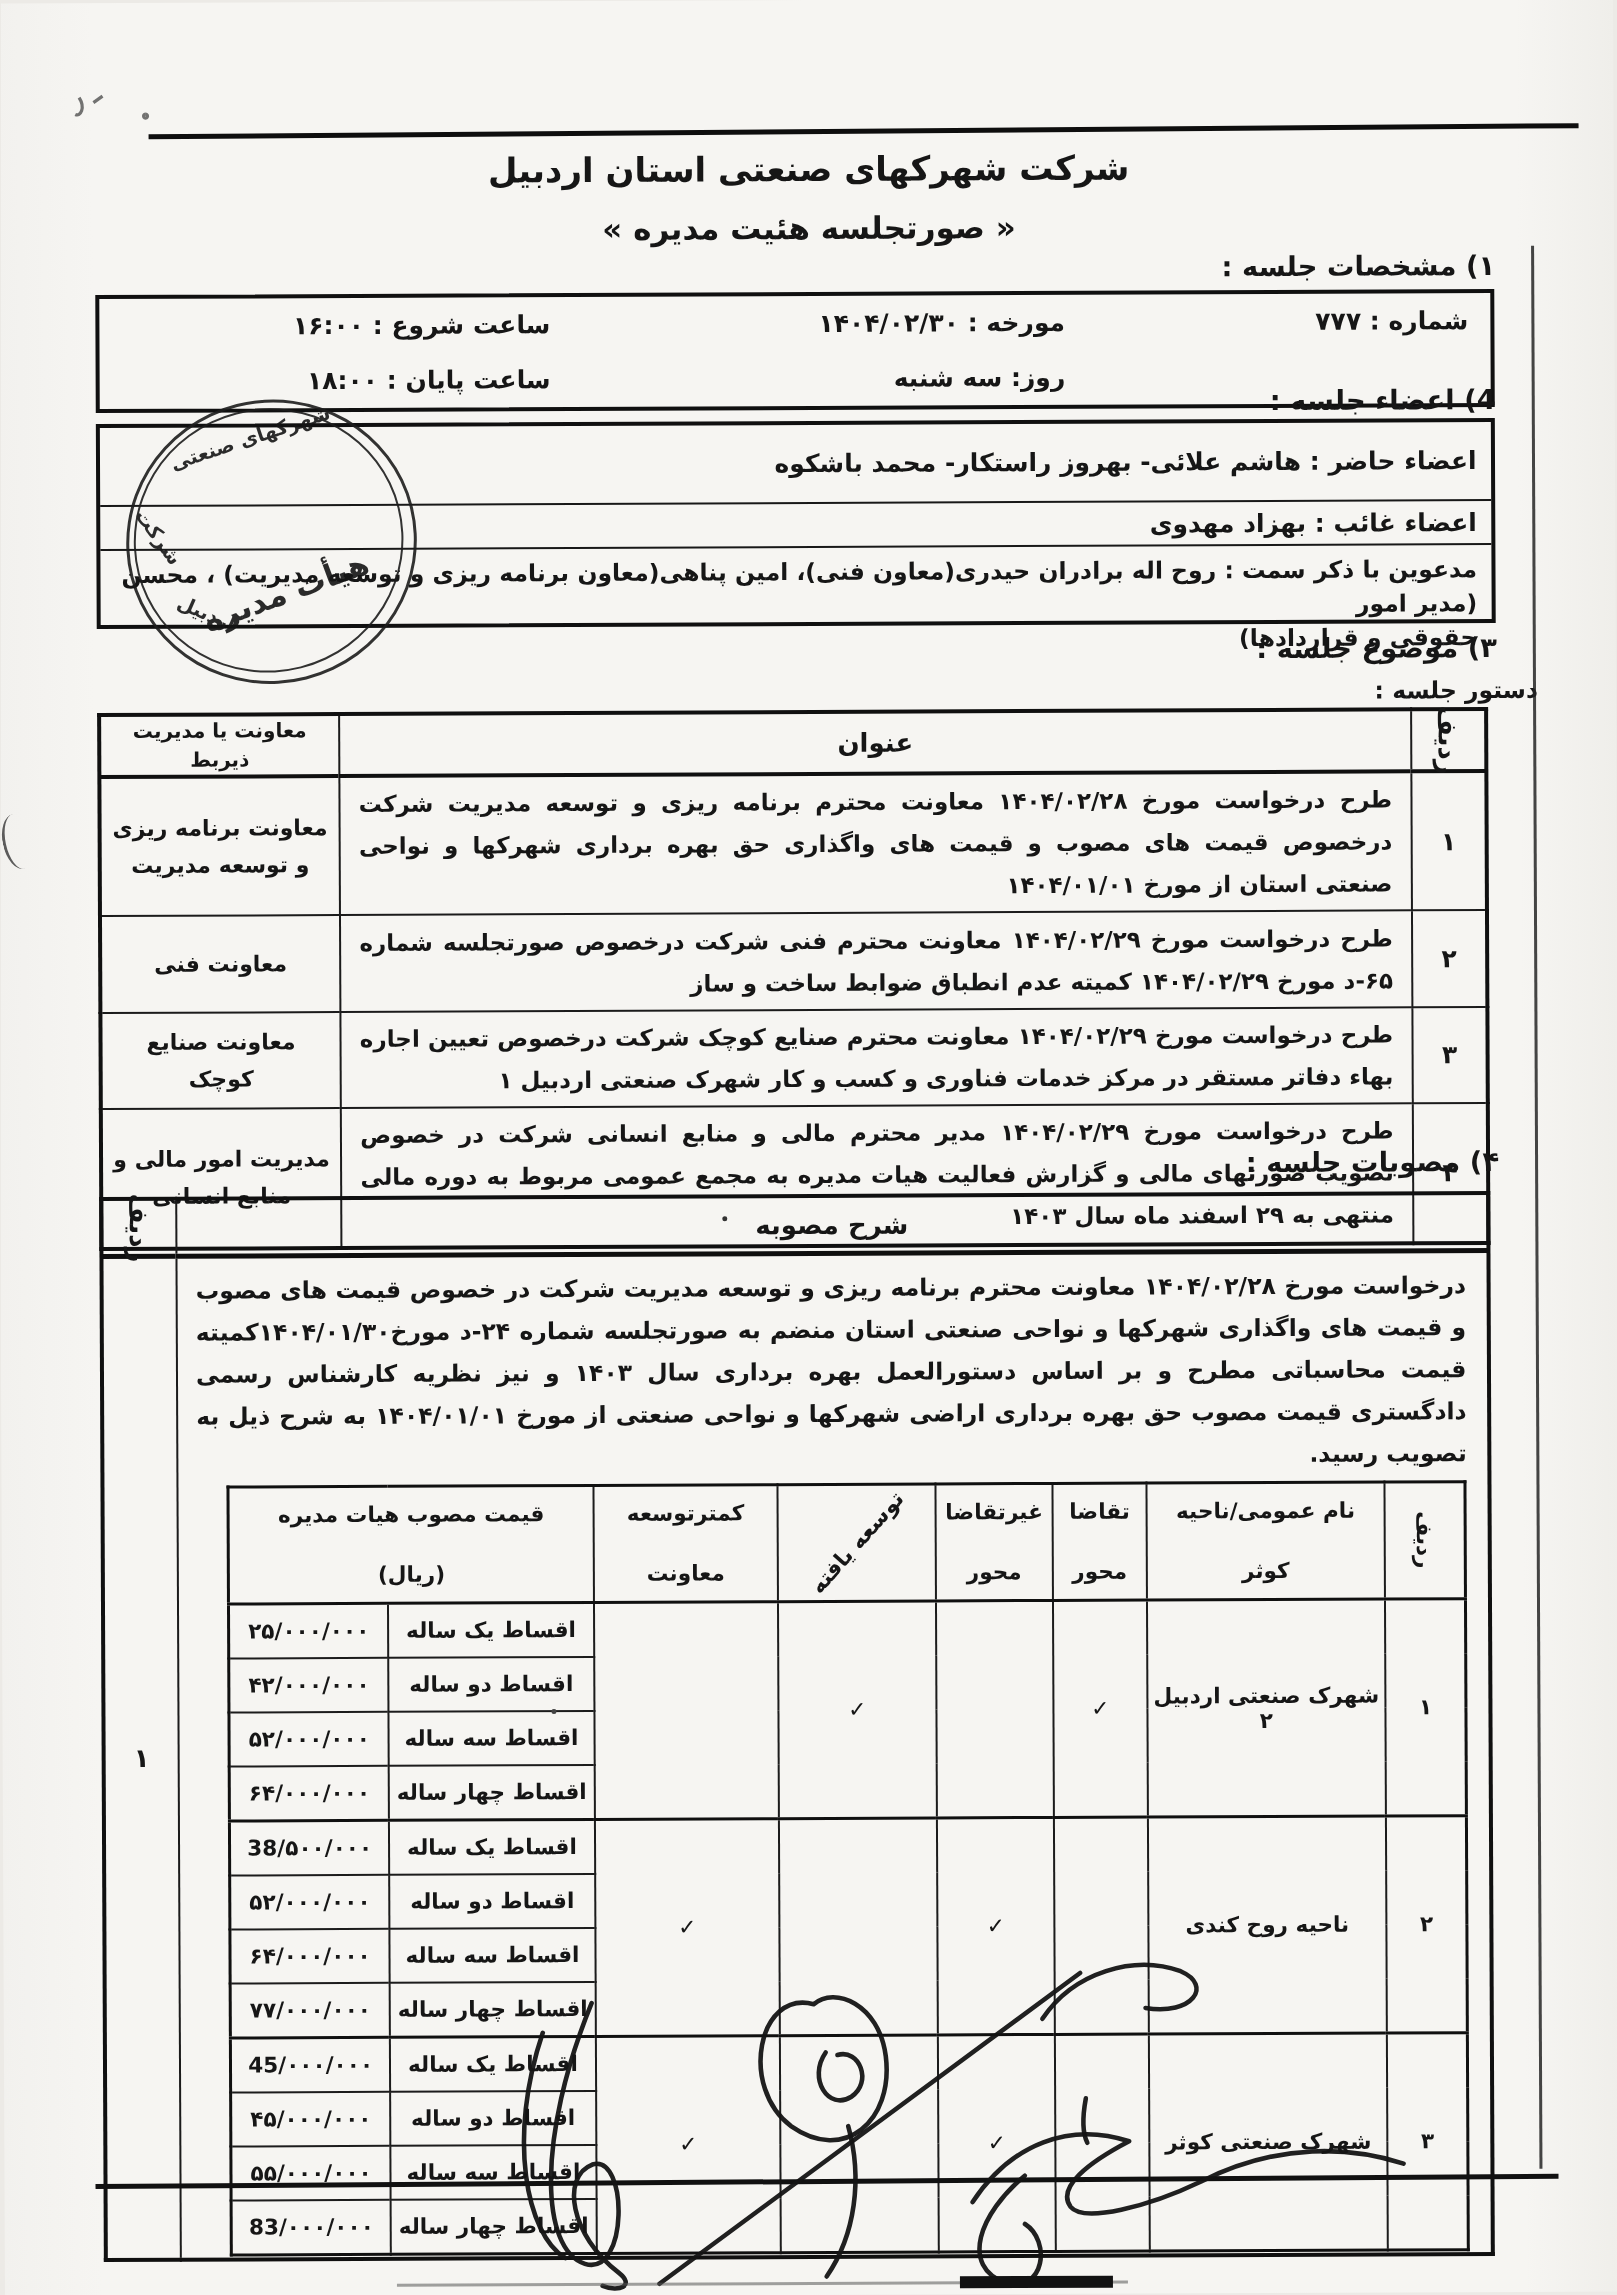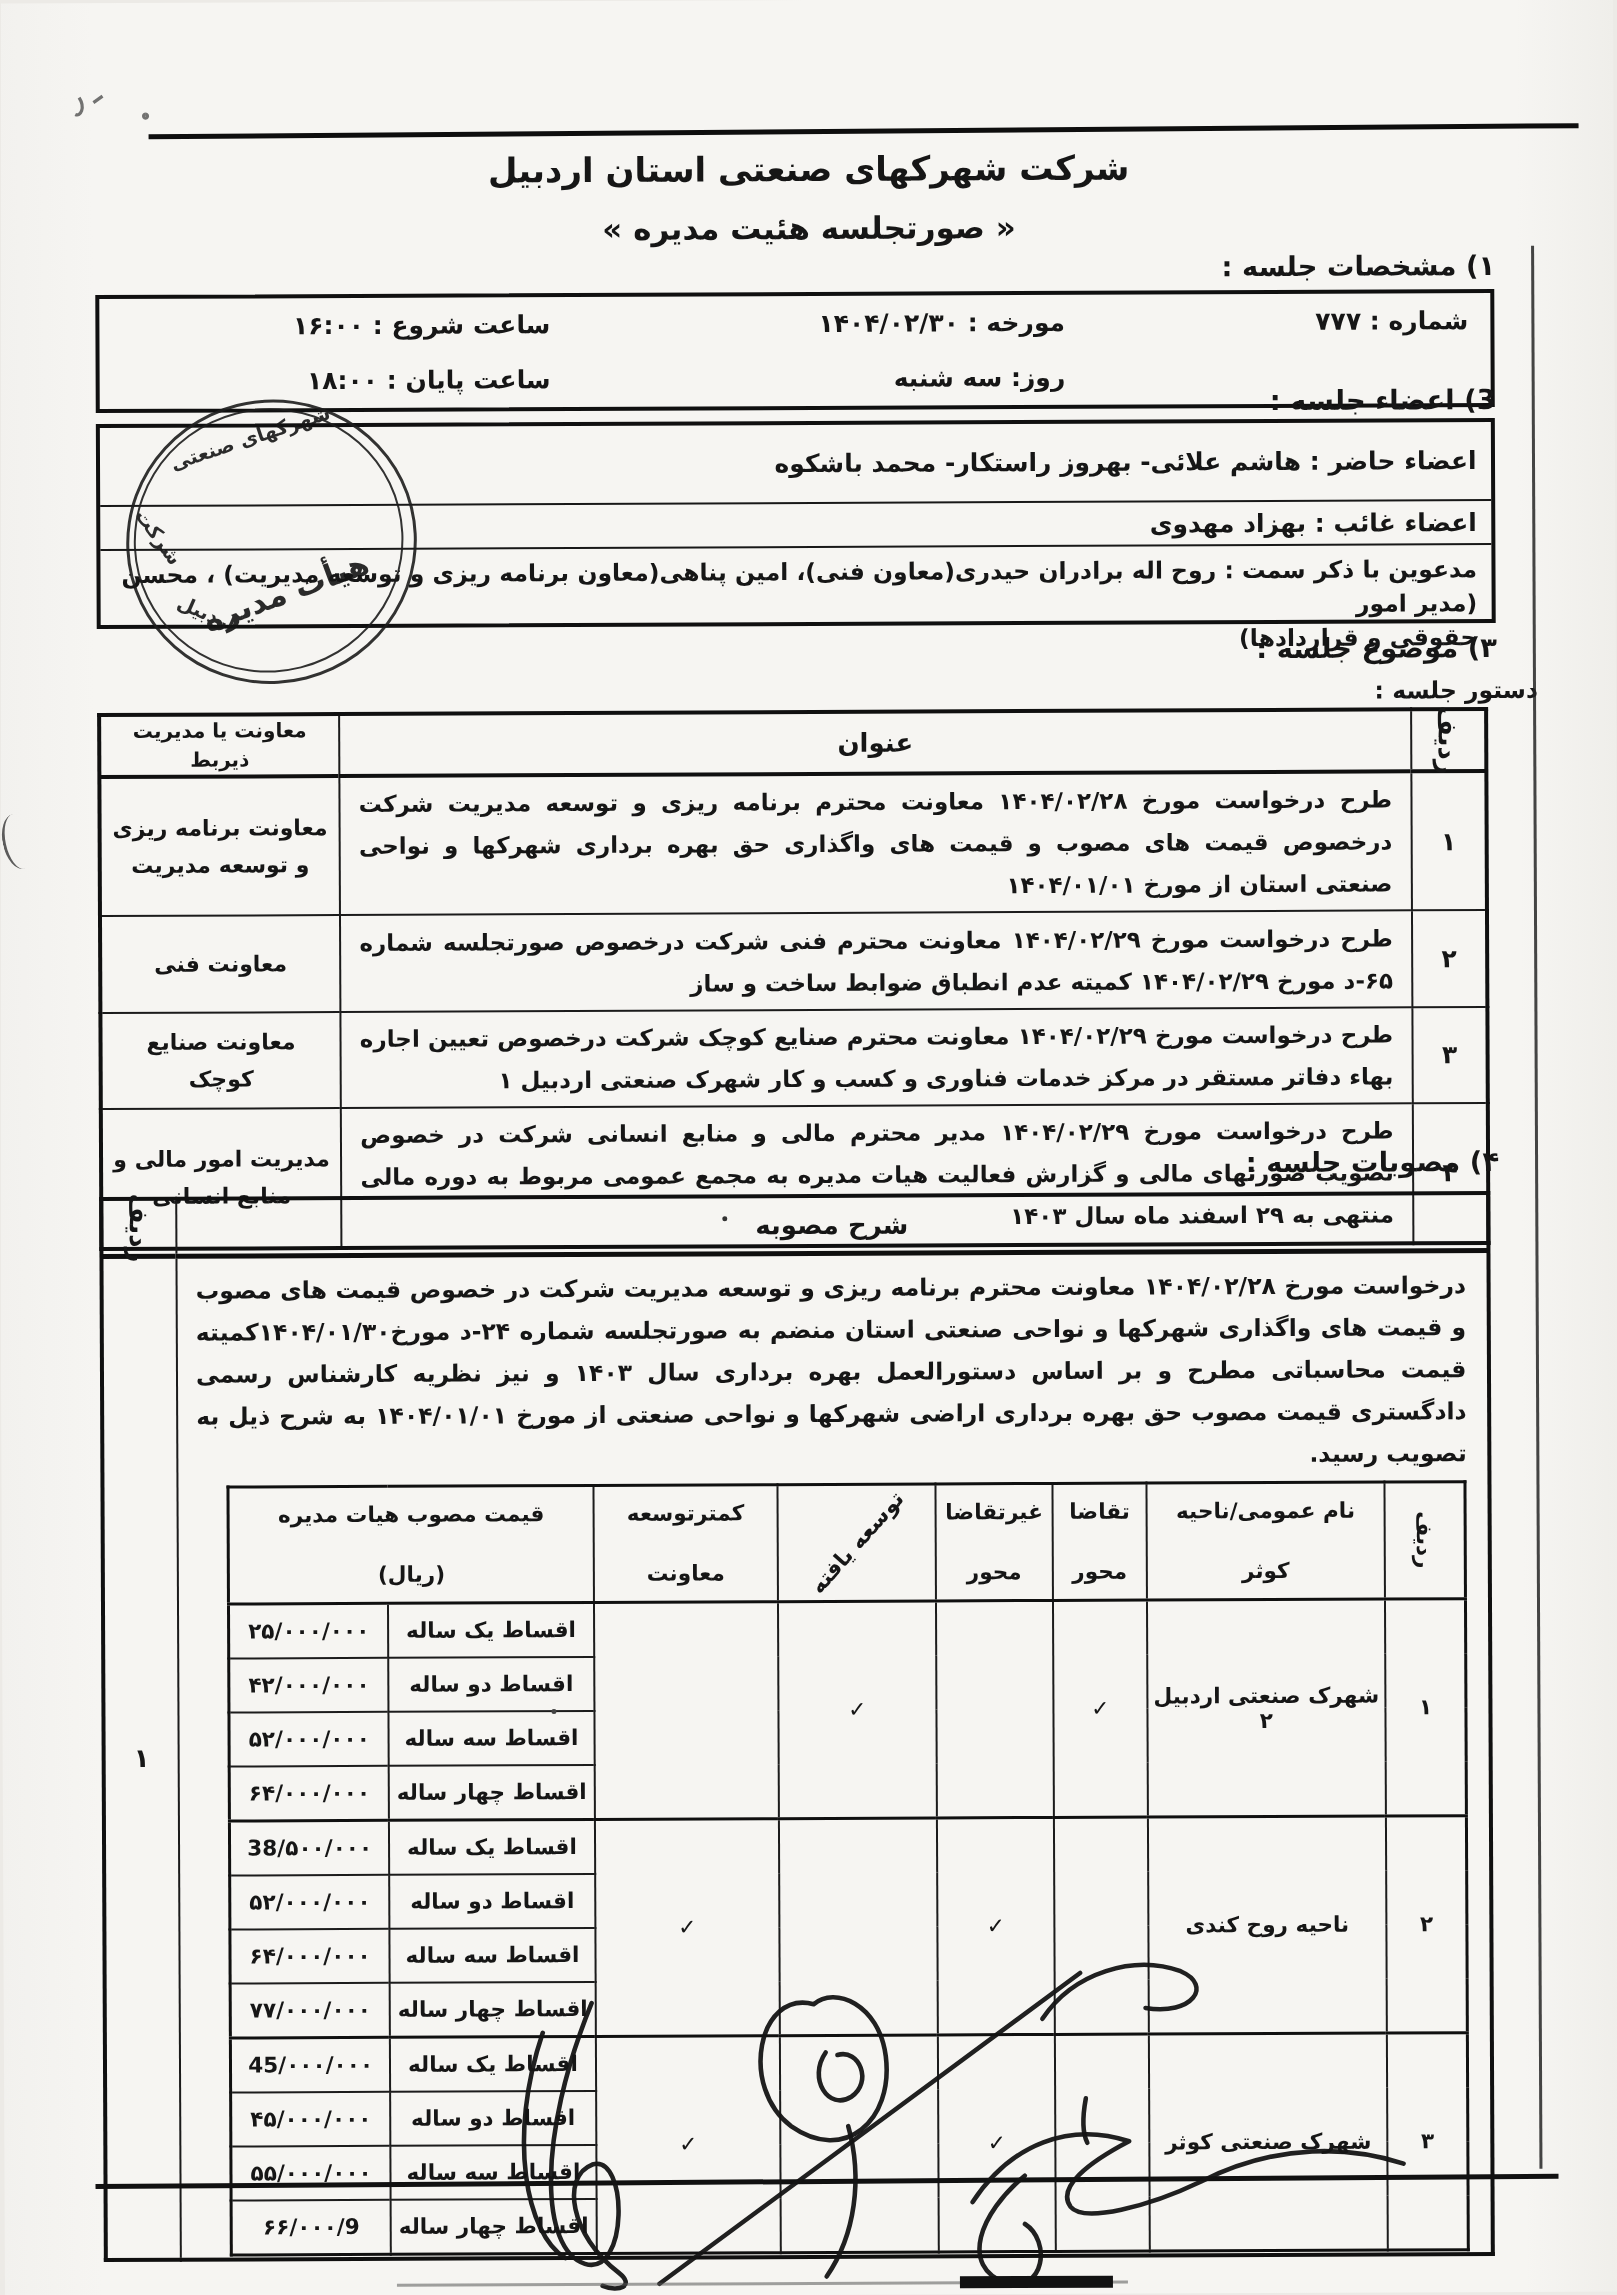--- a/index.html
+++ b/index.html
@@ -102,21 +102,21 @@
 
   <div class="abs box1">
     <div class="cell">شماره : ۷۷۷</div>
     <div class="cell">مورخه : ۱۴۰۴/۰۲/۳۰</div>
     <div class="cell">ساعت شروع : ۱۶:۰۰</div>
     <div class="cell"></div>
     <div class="cell">روز: سه شنبه</div>
     <div class="cell">ساعت پایان : ۱۸:۰۰</div>
   </div>
 
-  <div class="abs h-sec h2">3) اعضاء جلسه :</div>
+  <div class="abs h-sec h2">4) اعضاء جلسه :</div>
 
   <div class="abs box2">
     <div class="r1">اعضاء حاضر : هاشم علائی- بهروز راستکار- محمد باشکوه</div>
     <div class="r2">اعضاء غائب : بهزاد مهدوی</div>
     <div class="r3">
       <div>مدعوین با ذکر سمت : روح اله برادران حیدری(معاون فنی)، امین پناهی(معاون برنامه ریزی و توسعه مدیریت) ، محسن (مدیر امور</div>
       <div>حقوقی و قراردادها)</div>
     </div>
   </div>
 
@@ -295,21 +295,21 @@
               <tr>
                       <td>اقساط دو ساله</td>
                       <td class="c-amt">۴۵/۰۰۰/۰۰۰</td>
                     </tr>
               <tr>
                       <td>اقساط سه ساله</td>
                       <td class="c-amt">۵۵/۰۰۰/۰۰۰</td>
                     </tr>
               <tr>
                       <td>اقساط چهار ساله</td>
-                      <td class="c-amt">۶۶/۰۰۰/9</td>
+                      <td class="c-amt">83/۰۰۰/۰۰۰</td>
                     </tr>
             </tbody>
                 </table>
           </div>
         </td>
         <td class="c-radif">
           <div style="height:901px;display:flex;align-items:center;justify-content:center;">
             <span>۱</span>
           </div>
         </td>

